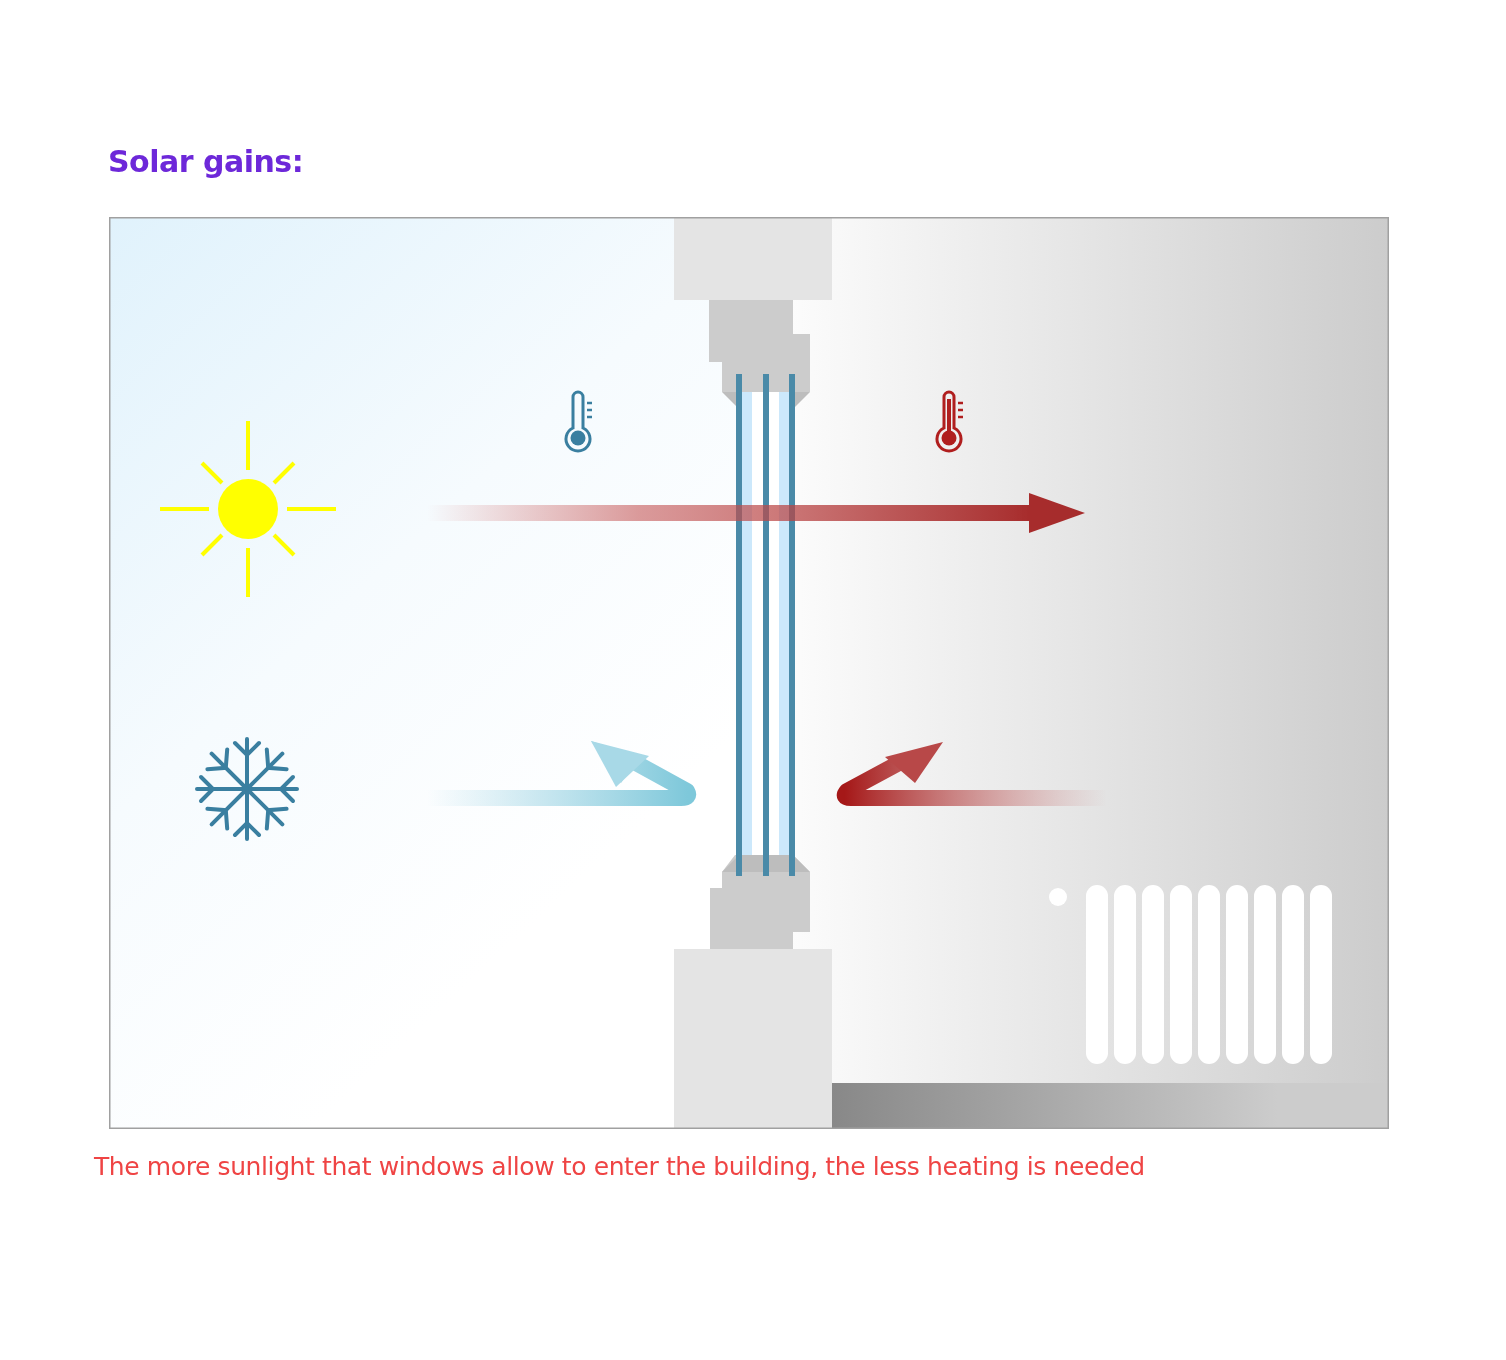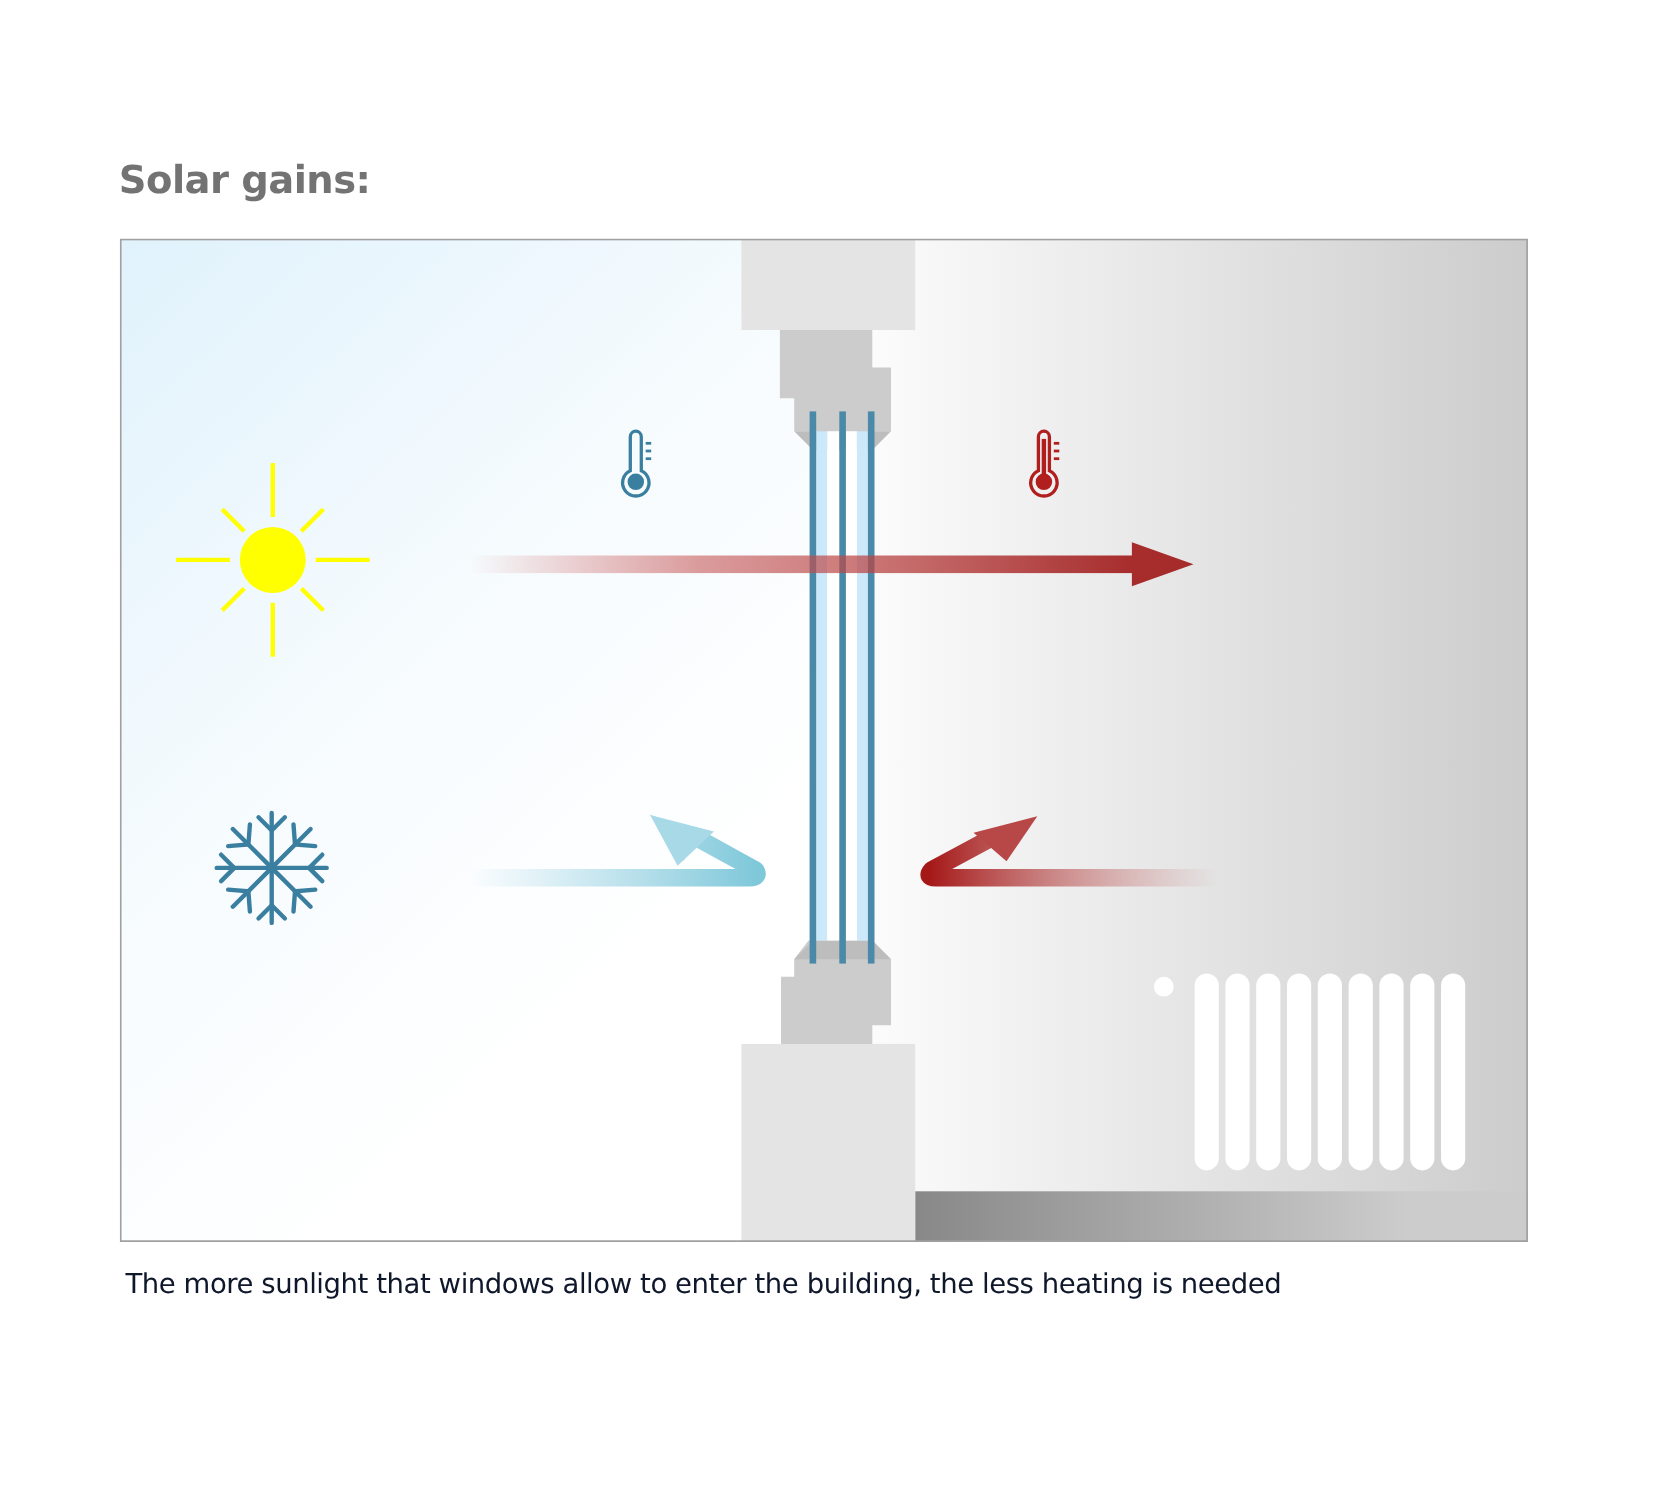--- a/index.html
+++ b/index.html
@@ -1,18 +1,18 @@
 <!DOCTYPE html>
 <html><head>
 <meta charset="utf-8">
 <style>
   html, body { margin:0; padding:0; background:#ffffff; }
   body { width:1506px; height:1360px; position:relative; overflow:hidden; font-family:"DejaVu Sans", sans-serif; }
-  .title { position:absolute; left:108px; top:144px; font-size:35px; font-weight:bold; color:#737373; letter-spacing:-0.5px;text-align:right; }
-  .caption { position:absolute; left:114px; top:1152px; font-size:25px; color:#0f172a; letter-spacing:-0.4px; }
+  .title { position:absolute; left:108px; top:144px; font-size:30px; font-weight:bold; color:#6d28d9; letter-spacing:-0.5px;text-align:right; }
+  .caption { position:absolute; left:94px; top:1152px; font-size:25px; color:#ef4444; letter-spacing:-0.4px; }
   .diagram { position:absolute; left:109px; top:217px; width:1280px; height:912px; }
   svg { display:block; }
 </style>
 </head>
 <body>
 
 <div class="title">Solar gains:</div>
 
 <div class="diagram">
 <svg width="1280" height="912" viewBox="0 0 1280 912" xmlns="http://www.w3.org/2000/svg">

